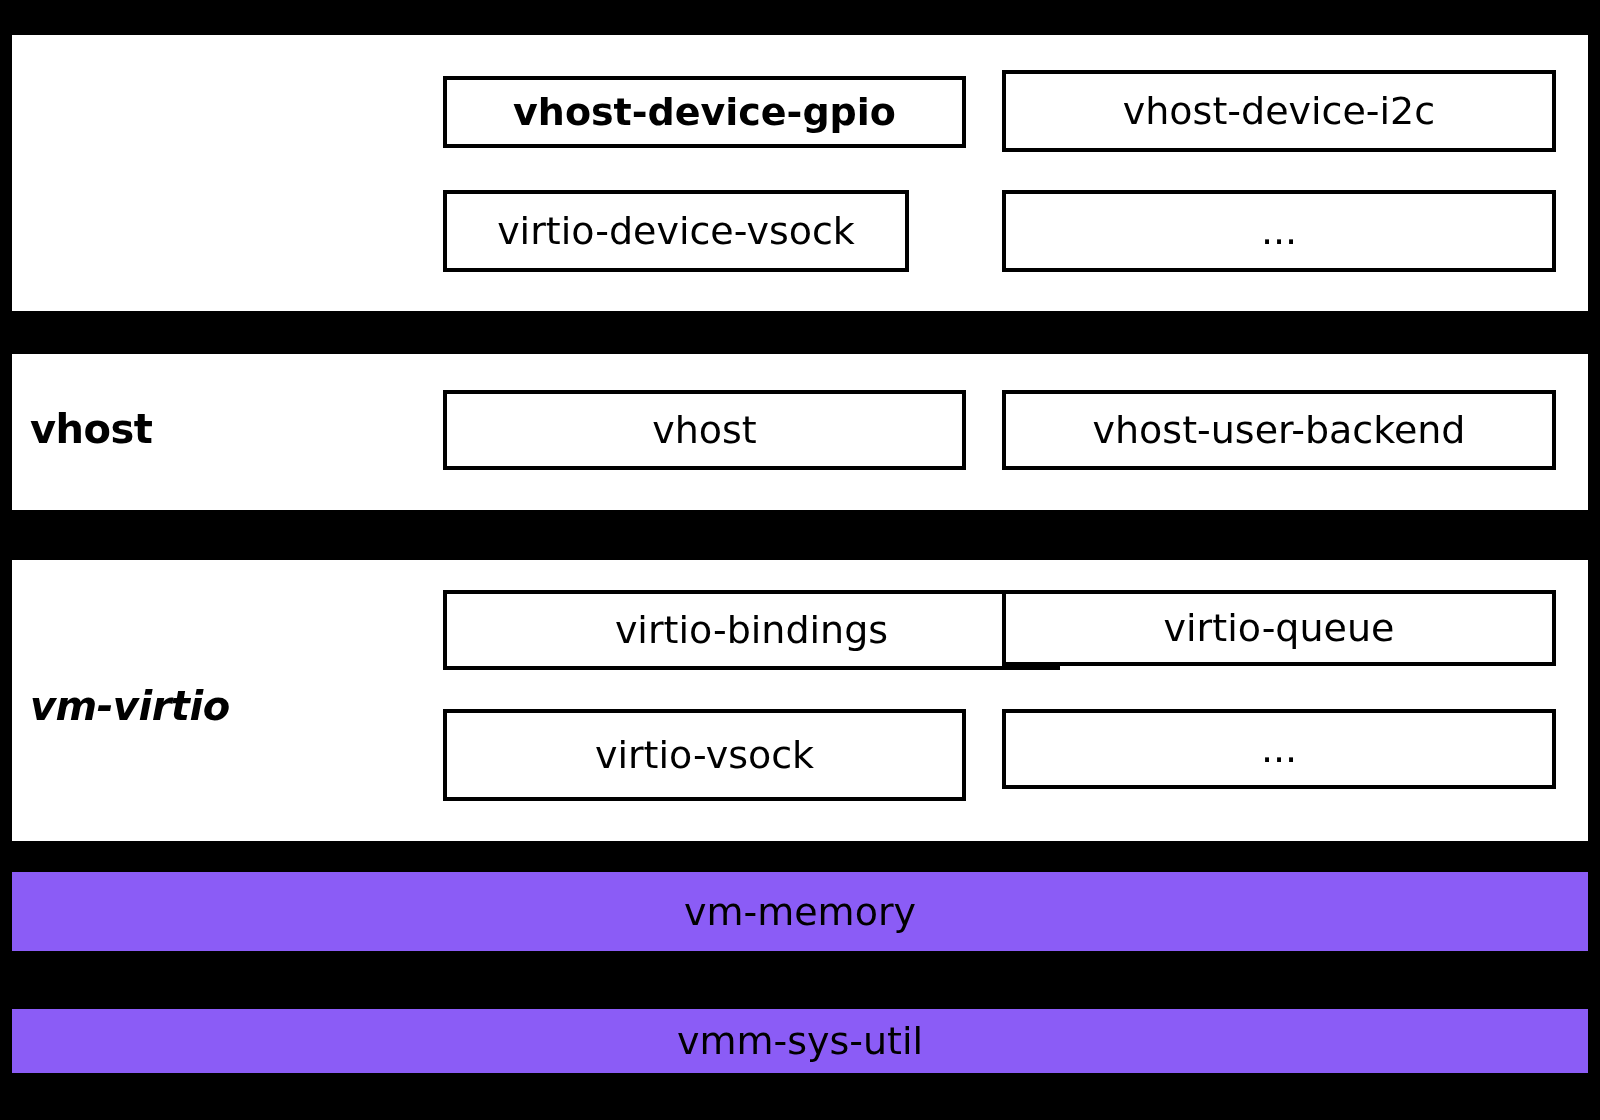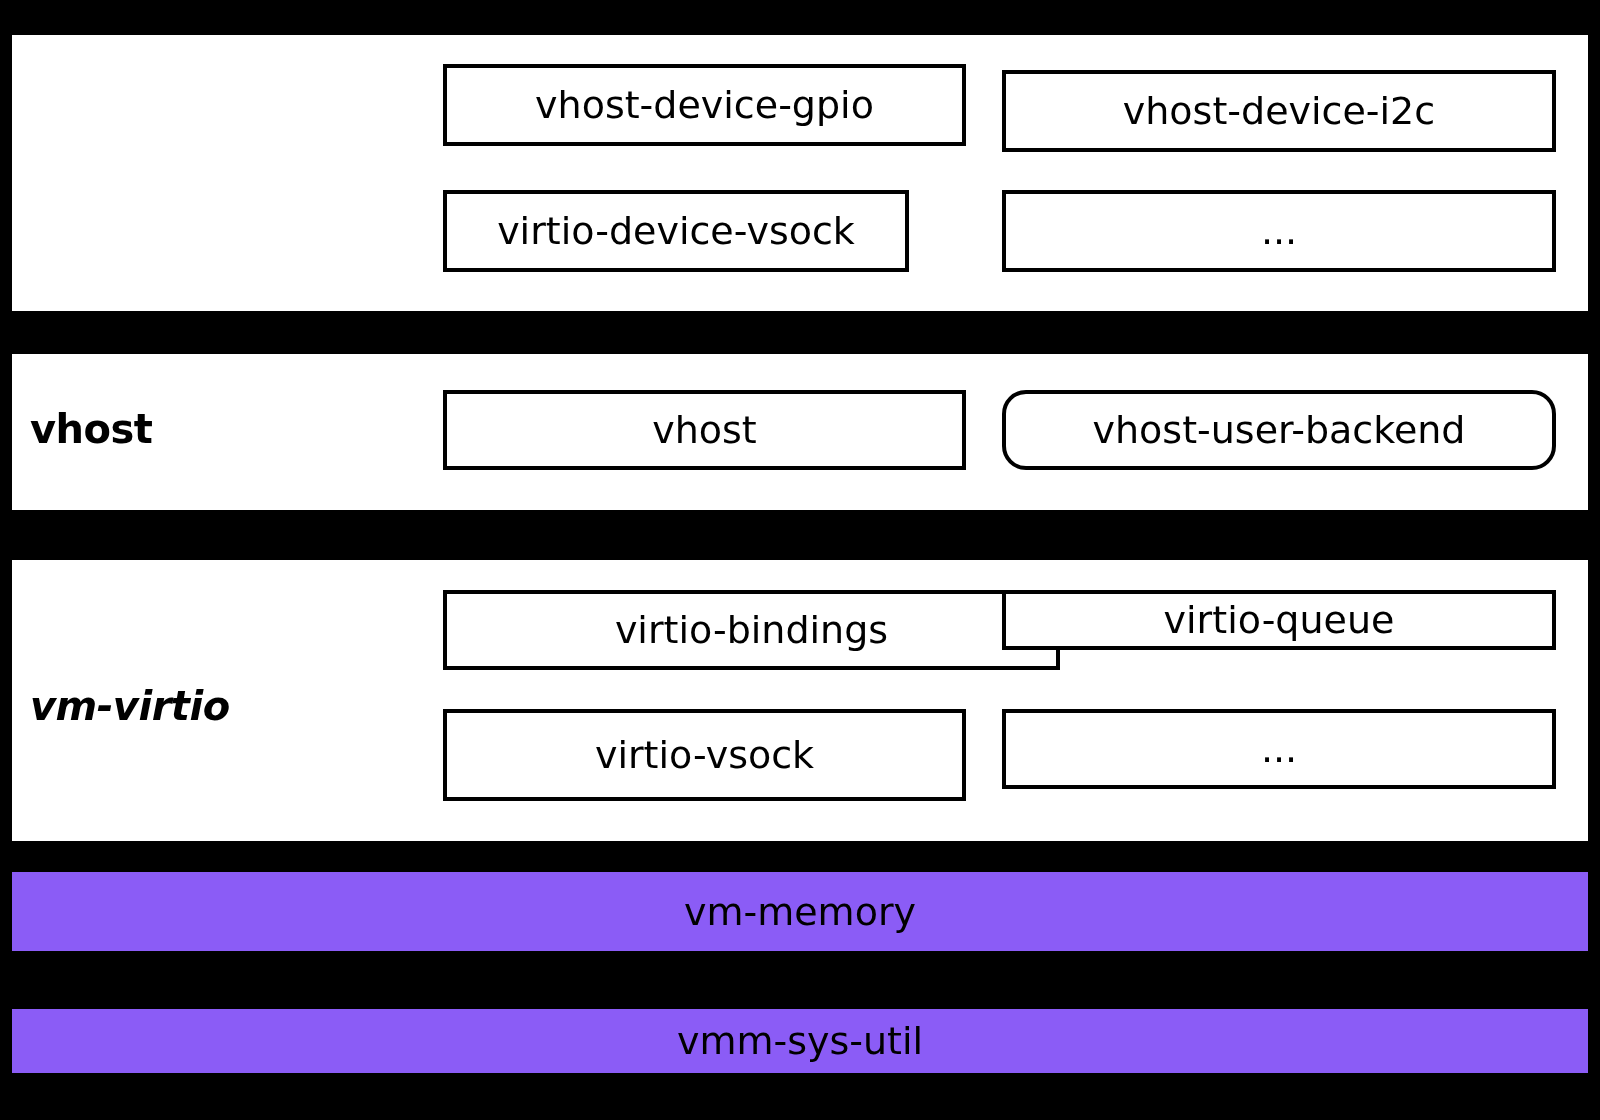--- a/index.html
+++ b/index.html
@@ -71,36 +71,36 @@
   .band span {
     font-size: 38px;
     color: #000000;
     line-height: 1;
     white-space: nowrap;
   }
 
   
   #sec-vhost-device        { left: 10px; top: 33px;  width: 1580px; height: 280px; }
   #label-vhost-device      { top: 155px; }
-  #box-vhost-device-gpio   { left: 443px;  top: 64px;  width: 523px; height: 82px; }
+  #box-vhost-device-gpio   { left: 443px;  top: 76px;  width: 523px; height: 72px; font-weight: bold; }
   #box-vhost-device-i2c    { left: 1002px; top: 70px;  width: 554px; height: 82px; }
   #box-virtio-device-vsock { left: 443px;  top: 190px; width: 466px; height: 82px; }
   #box-vhost-device-more   { left: 1002px; top: 190px; width: 554px; height: 82px; }
 
   
   #sec-vhost               { left: 10px; top: 352px; width: 1580px; height: 160px; }
   #label-vhost             { top: 409px; }
   #box-vhost               { left: 443px;  top: 390px; width: 523px; height: 80px; }
-  #box-vhost-user-backend  { left: 1002px; top: 390px; width: 554px; height: 80px; border-radius: 24px; }
+  #box-vhost-user-backend  { left: 1002px; top: 390px; width: 554px; height: 80px; }
 
   
   #sec-vm-virtio           { left: 10px; top: 558px; width: 1580px; height: 285px; }
   #label-vm-virtio         { top: 686px; font-style: italic; }
   #box-virtio-bindings     { left: 443px;  top: 590px; width: 617px; height: 80px; }
-  #box-virtio-queue        { left: 1002px; top: 590px; width: 554px; height: 60px; }
+  #box-virtio-queue        { left: 1002px; top: 590px; width: 554px; height: 76px; }
   #box-virtio-vsock        { left: 443px;  top: 709px; width: 523px; height: 92px; }
   #box-vm-virtio-more      { left: 1002px; top: 709px; width: 554px; height: 80px; }
 
   
   #band-vm-memory          { left: 10px; top: 870px;  width: 1580px; height: 83px; }
   #band-vmm-sys-util       { left: 10px; top: 1007px; width: 1580px; height: 68px; align-items: center; }
 </style>
 </head>
 <body>
 

